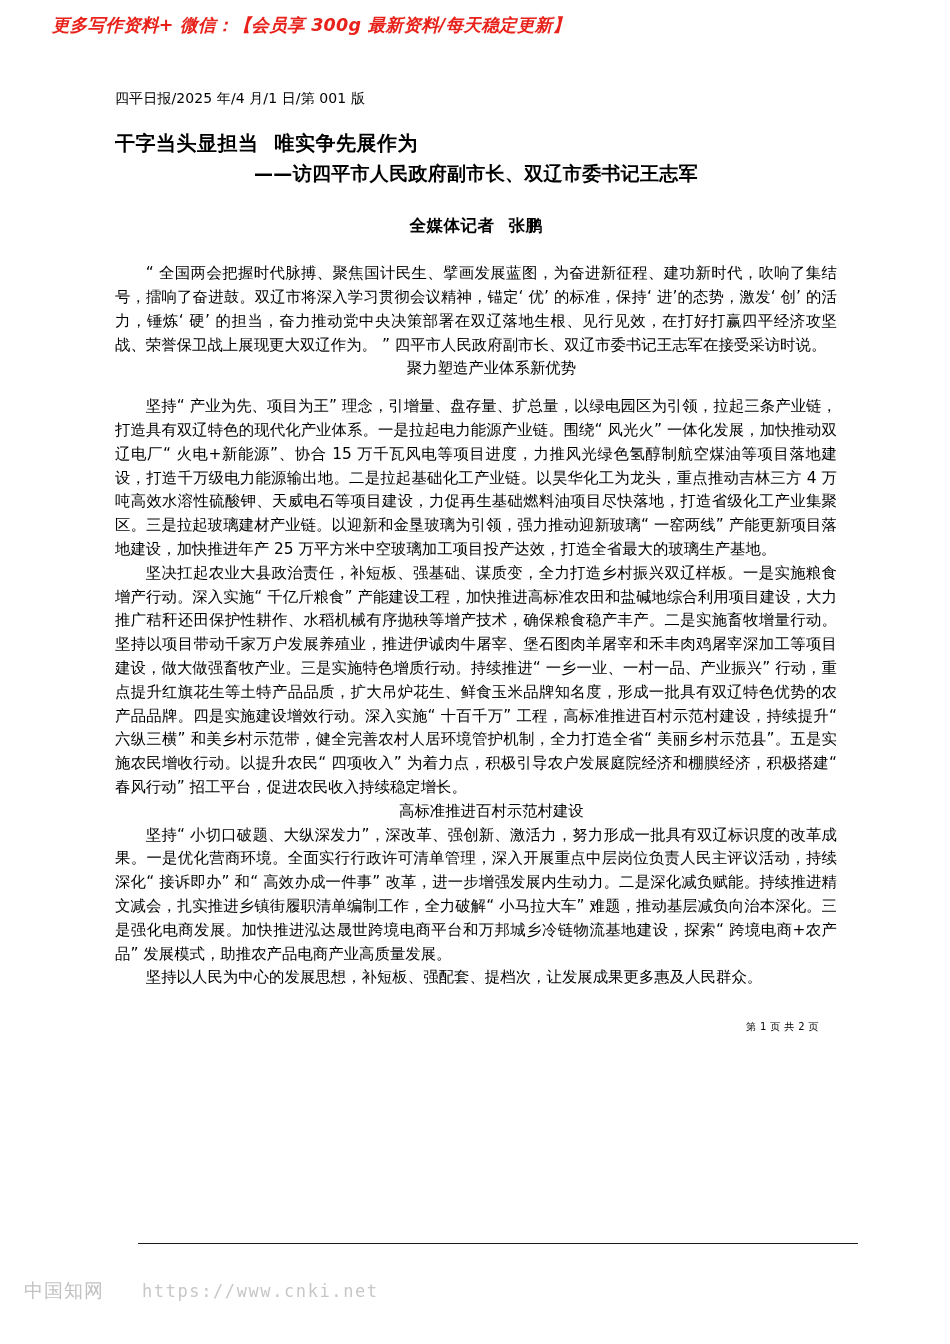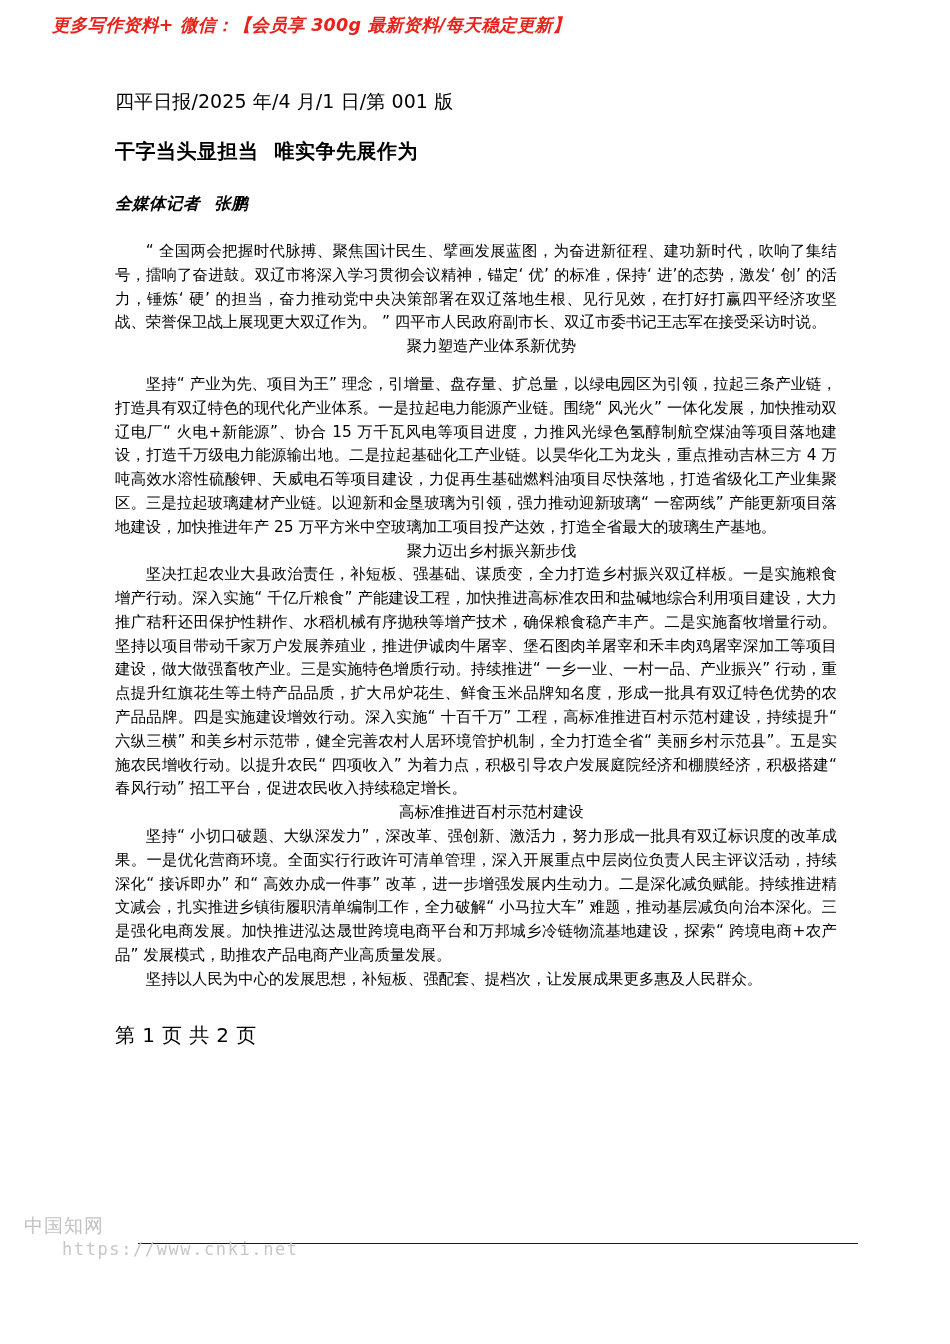--- a/index.html
+++ b/index.html
@@ -33,21 +33,21 @@
 
   
   .doc {
     position: absolute;
     top: 88px;
     left: 115px;
     width: 722px;
   }
 
   .source-line {
-    font-size: 19px;
+    font-size: 14px;
     line-height: 1.45;
     margin-bottom: 21px;
     letter-spacing: 0.1px;
   }
 
   .headline {
     text-align: left;
     font-size: 20px;
     font-weight: bold;
     line-height: 1.42;
@@ -59,26 +59,25 @@
   .subhead {
     text-align: center;
     font-size: 19px;
     font-weight: bold;
     line-height: 1.45;
     letter-spacing: 0.3px;
     margin: 2px 0 0 0;
   }
 
   .byline {
-    text-align: left;
+    text-align: center;
     font-size: 16.5px;
     font-weight: bold;
     margin: 28px 0 0 0;
     letter-spacing: 0.5px;
-    font-style: italic;
   }
   .byline .gap { display: inline-block; width: 14px; }
 
   .body-block {
     margin-top: 25px;
   }
 
   p.para {
     margin: 0;
     font-size: 15.4px;
@@ -96,43 +95,43 @@
     text-indent: 2em;
     text-align: center;
   }
 
   p.para.spaced-before {
     margin-top: 14px;
   }
 
   .pagefoot {
     margin-top: 30px;
-    font-size: 20px;
+    text-align: right;
+    font-size: 10px;
     padding-right: 18px;
     letter-spacing: 0.4px;
   }
 
   
   .bottom-rule {
     position: absolute;
     left: 138px;
     top: 1243px;
     width: 720px;
     height: 0;
     border-top: 1.6px solid #1a1a1a;
   }
 
   .watermark {
     position: absolute;
     left: 24px;
-    top: 1213px;
+    top: 1278px;
     display: flex;
-    align-items: flex-start;
+    align-items: center;
     color: #bdbdbd;
-    flex-direction: column;
   }
   .watermark .wm-logo {
     font-size: 19px;
     letter-spacing: 1px;
     color: #c2c2c2;
     font-family: "DejaVu Sans", "Liberation Sans", sans-serif;
   }
   .watermark .wm-url {
     margin-left: 38px;
     font-size: 17px;
@@ -147,33 +146,33 @@
 <div class="promo-banner">更多写作资料+ 微信：【会员享 300g 最新资料/每天稳定更新】</div>
 
 <div class="doc">
 
   <div class="source-line">四平日报/2025 年/4 月/1 日/第 001 版</div>
 
   <h1 class="headline">
     <span>干字当头显担当</span><span class="gap"></span><span>唯实争先展作为</span>
   </h1>
 
+  <h2 class="subhead">——访四平市人民政府副市长、双辽市委书记王志军</h2>
 
   <div class="byline">
     <span>全媒体记者</span><span class="gap"></span><span>张鹏</span>
   </div>
 
   <div class="body-block">
 
     <p class="para">“ 全国两会把握时代脉搏、聚焦国计民生、擘画发展蓝图，为奋进新征程、建功新时代，吹响了集结号，擂响了奋进鼓。双辽市将深入学习贯彻会议精神，锚定‘ 优’ 的标准，保持‘ 进’的态势，激发‘ 创’ 的活力，锤炼‘ 硬’ 的担当，奋力推动党中央决策部署在双辽落地生根、见行见效，在打好打赢四平经济攻坚战、荣誉保卫战上展现更大双辽作为。 ” 四平市人民政府副市长、双辽市委书记王志军在接受采访时说。</p>
 
     <p class="section-head">聚力塑造产业体系新优势</p>
     <p class="para spaced-before">坚持“ 产业为先、项目为王” 理念，引增量、盘存量、扩总量，以绿电园区为引领，拉起三条产业链，打造具有双辽特色的现代化产业体系。一是拉起电力能源产业链。围绕“ 风光火” 一体化发展，加快推动双辽电厂“ 火电+新能源”、协合 15 万千瓦风电等项目进度，力推风光绿色氢醇制航空煤油等项目落地建设，打造千万级电力能源输出地。二是拉起基础化工产业链。以昊华化工为龙头，重点推动吉林三方 4 万吨高效水溶性硫酸钾、天威电石等项目建设，力促再生基础燃料油项目尽快落地，打造省级化工产业集聚区。三是拉起玻璃建材产业链。以迎新和金垦玻璃为引领，强力推动迎新玻璃“ 一窑两线” 产能更新项目落地建设，加快推进年产 25 万平方米中空玻璃加工项目投产达效，打造全省最大的玻璃生产基地。</p>
 
-    <p class="section-head">聚力迈出乡村振兴新步伐</p>
     <p class="para">坚决扛起农业大县政治责任，补短板、强基础、谋质变，全力打造乡村振兴双辽样板。一是实施粮食增产行动。深入实施“ 千亿斤粮食” 产能建设工程，加快推进高标准农田和盐碱地综合利用项目建设，大力推广秸秆还田保护性耕作、水稻机械有序抛秧等增产技术，确保粮食稳产丰产。二是实施畜牧增量行动。坚持以项目带动千家万户发展养殖业，推进伊诚肉牛屠宰、堡石图肉羊屠宰和禾丰肉鸡屠宰深加工等项目建设，做大做强畜牧产业。三是实施特色增质行动。持续推进“ 一乡一业、一村一品、产业振兴” 行动，重点提升红旗花生等土特产品品质，扩大吊炉花生、鲜食玉米品牌知名度，形成一批具有双辽特色优势的农产品品牌。四是实施建设增效行动。深入实施“ 十百千万” 工程，高标准推进百村示范村建设，持续提升“ 六纵三横” 和美乡村示范带，健全完善农村人居环境管护机制，全力打造全省“ 美丽乡村示范县”。五是实施农民增收行动。以提升农民“ 四项收入” 为着力点，积极引导农户发展庭院经济和棚膜经济，积极搭建“ 春风行动” 招工平台，促进农民收入持续稳定增长。</p>
 
     <p class="section-head">高标准推进百村示范村建设</p>
     <p class="para">坚持“ 小切口破题、大纵深发力”，深改革、强创新、激活力，努力形成一批具有双辽标识度的改革成果。一是优化营商环境。全面实行行政许可清单管理，深入开展重点中层岗位负责人民主评议活动，持续深化“ 接诉即办” 和“ 高效办成一件事” 改革，进一步增强发展内生动力。二是深化减负赋能。持续推进精文减会，扎实推进乡镇街履职清单编制工作，全力破解“ 小马拉大车” 难题，推动基层减负向治本深化。三是强化电商发展。加快推进泓达晟世跨境电商平台和万邦城乡冷链物流基地建设，探索“ 跨境电商+农产品” 发展模式，助推农产品电商产业高质量发展。</p>
 
     <p class="para">坚持以人民为中心的发展思想，补短板、强配套、提档次，让发展成果更多惠及人民群众。</p>
 
   </div>
 
   <div class="pagefoot">第 1 页 共 2 页</div>

